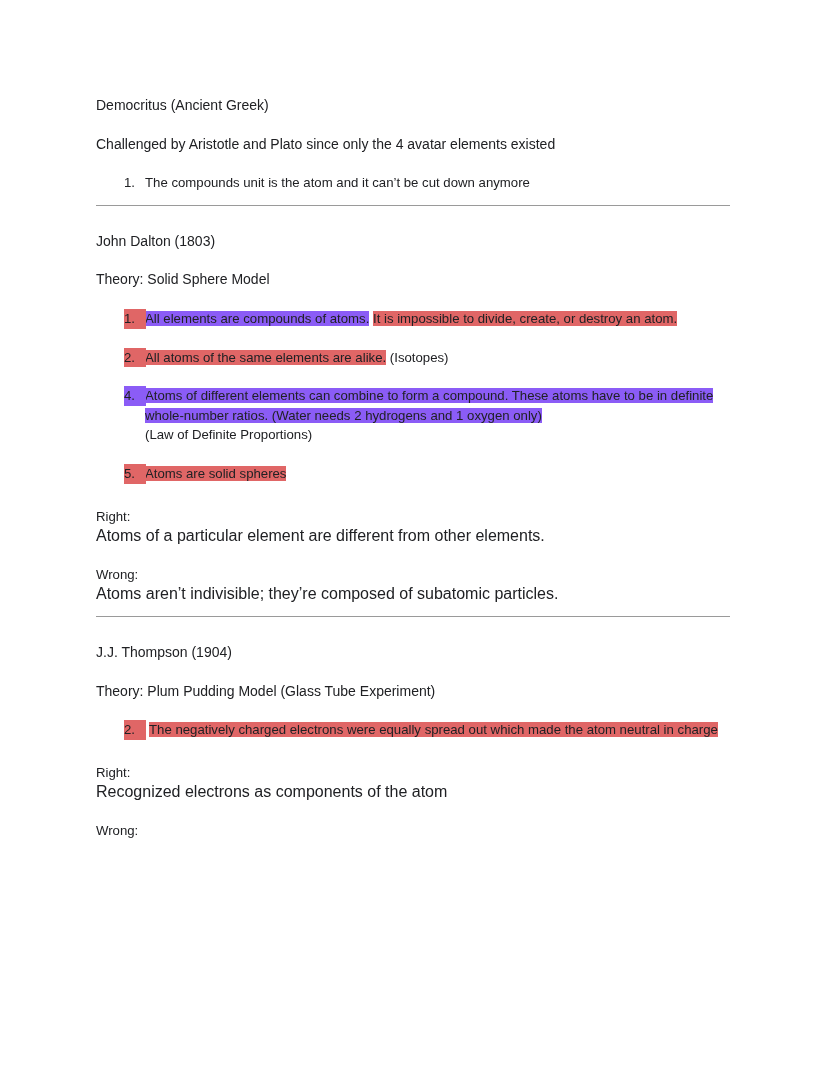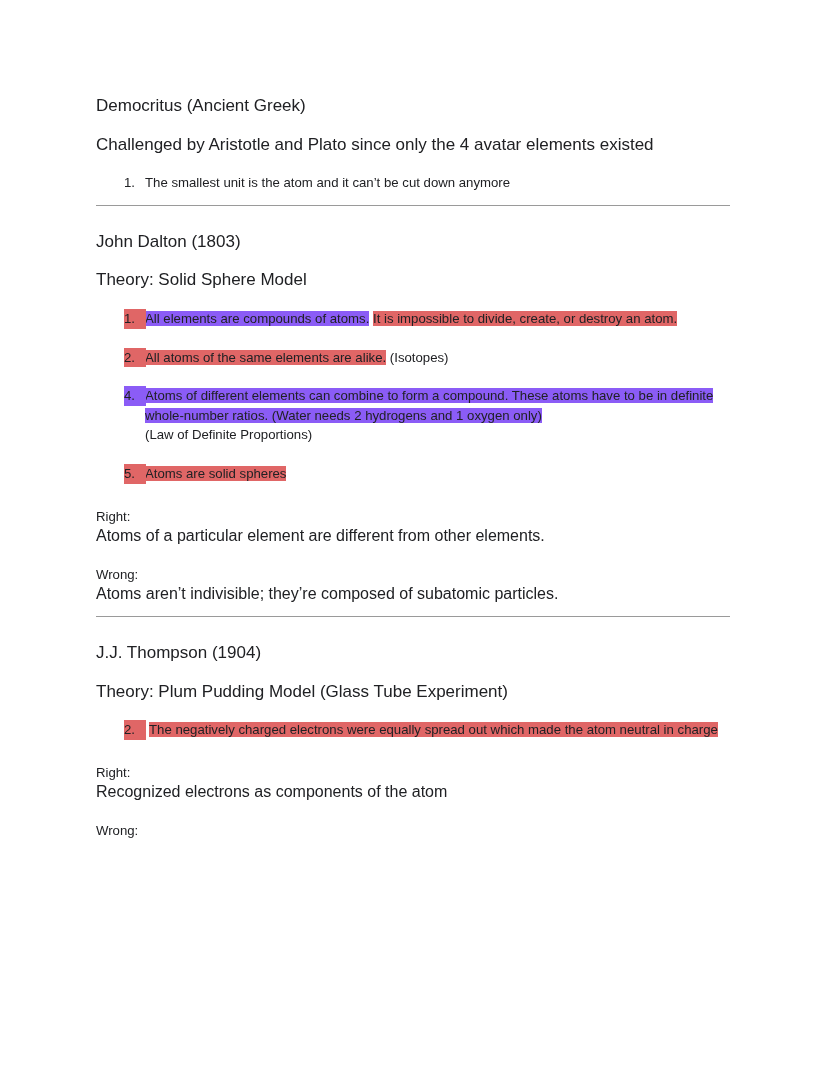--- a/index.html
+++ b/index.html
@@ -27,21 +27,21 @@
 
   .doc-body {
     width: 636px;
     font-size: 13.2px;
     line-height: 19.6px;
   }
 
   
   p.para {
     margin: 0 0 19px 0;
-    font-size: 17px;
+    font-size: 14px;
     line-height: 19.6px;
     color: #202124;
   }
 
   
   .hr {
     height: 0;
     border: none;
     border-top: 1px solid #9a9a9a;
     margin: 12px 0 26px 0;
@@ -125,21 +125,21 @@
 
 <div class="page">
   <div class="doc-body">
 
     <div class="section-block">
       <p class="para">Democritus (Ancient Greek)</p>
       <p class="para">Challenged by Aristotle and Plato since only the 4 avatar elements existed</p>
       <ol class="doclist">
         <li>
           <span class="marker">1.</span>
-          <span>The smallest unit is the atom and it can’t be cut down anymore</span>
+          <span>The compounds unit is the atom and it can’t be cut down anymore</span>
         </li>
       </ol>
       <hr class="hr">
     </div>
 
     <div class="section-block">
       <p class="para">John Dalton (1803)</p>
       <p class="para">Theory: Solid Sphere Model</p>
 
       <ol class="doclist">

